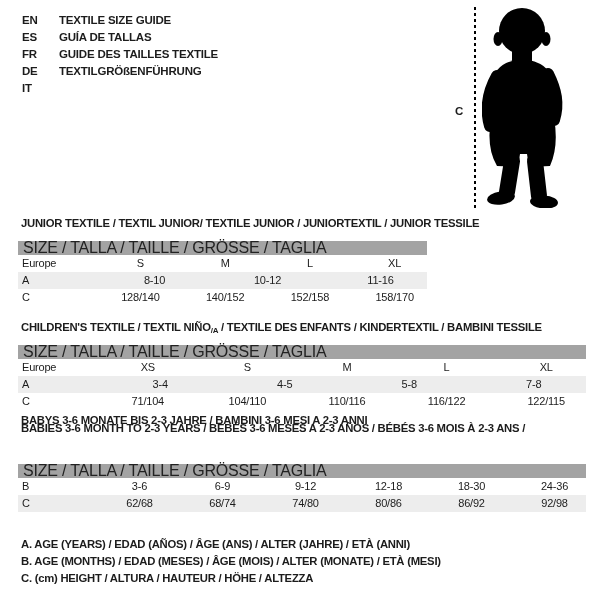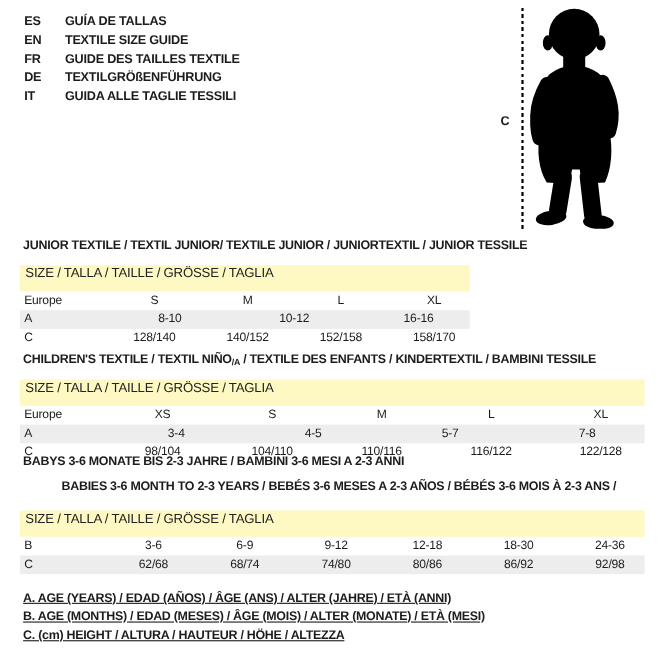--- a/index.html
+++ b/index.html
@@ -15,64 +15,63 @@
   
   .dash-line { position:absolute; left:474px; top:7px; width:2px; height:202px;
                background:repeating-linear-gradient(to bottom,#000 0 3px,transparent 3px 6px); }
   .measure-c { position:absolute; left:455px; top:105px; font-size:11.5px; font-weight:bold; }
   .silhouette { position:absolute; left:482px; top:6px; }
   
   .tbl-title { position:absolute; left:21px; font-weight:bold; font-size:11.3px;
                letter-spacing:-0.25px; white-space:nowrap; }
   .t1-title { top:217px; }
   .t2-title { top:321px; }
-  .t3-title-l1 { top:436px;margin-left:35px; }
+  .t3-title-l1 { top:422px; }
   .t3-title-l2 { top:414px; }
   .sub { font-size:8px; vertical-align:-2px; }
   
   .size-table { position:absolute; left:18px; }
   .t1 { top:241px; width:409px; }
   .t2 { top:345px; width:568px; }
   .t3 { top:464px; width:568px; }
-  .bar { height:24px; line-height:14px; background:#fef9c3; color:#222222;
-         font-size:12px; padding-left:5px; letter-spacing:-0.2px; }
+  .bar { height:14px; line-height:14px; background:#a3a3a3; color:#222222;
+         font-size:16px; padding-left:5px; letter-spacing:-0.2px; }
   .trow { display:flex; height:17px; line-height:17px; font-size:11px; letter-spacing:-0.2px;gap:20px; }
   .trow.shaded { background:#ededed; }
   .lbl { width:70px; padding-left:4px; box-sizing:border-box; }
   .val { flex:1; text-align:center; }
   
-  .notes { position:absolute; left:21px; top:536px;text-decoration:underline; }
+  .notes { position:absolute; left:21px; top:536px; }
   .note-line { height:17px; line-height:17px; font-weight:bold; font-size:11.3px;
                letter-spacing:-0.25px; white-space:nowrap; }
 </style>
 </head>
 <body>
 
 <div class="canvas">
 
   <div class="lang-list">
     <div class="lang-row">
+      <span class="lang-code">EN</span>
+      <span>TEXTILE SIZE GUIDE</span>
+    </div>
+    <div class="lang-row">
       <span class="lang-code">ES</span>
       <span>GUÍA DE TALLAS</span>
-    </div>
-    <div class="lang-row">
-      <span class="lang-code">EN</span>
-      <span>TEXTILE SIZE GUIDE</span>
     </div>
     <div class="lang-row">
       <span class="lang-code">FR</span>
       <span>GUIDE DES TAILLES TEXTILE</span>
     </div>
     <div class="lang-row">
       <span class="lang-code">DE</span>
       <span>TEXTILGRÖßENFÜHRUNG</span>
     </div>
     <div class="lang-row">
       <span class="lang-code">IT</span>
-      <span>GUIDA ALLE TAGLIE TESSILI</span>
     </div>
   </div>
 
   <div class="dash-line"></div>
   <div class="measure-c">C</div>
   <svg class="silhouette" width="92" height="202" viewBox="0 0 92 202" fill="#000">
     <ellipse cx="40" cy="25" rx="23" ry="23"></ellipse>
     <ellipse cx="16" cy="33" rx="4.5" ry="7"></ellipse>
     <ellipse cx="64" cy="33" rx="4.5" ry="7"></ellipse>
     <rect x="30" y="44" width="20" height="12"></rect>
@@ -93,21 +92,21 @@
       <span class="lbl">Europe</span>
       <span class="val">S</span>
       <span class="val">M</span>
       <span class="val">L</span>
       <span class="val">XL</span>
     </div>
     <div class="trow shaded">
       <span class="lbl">A</span>
       <span class="val">8-10</span>
       <span class="val">10-12</span>
-      <span class="val">16-16</span>
+      <span class="val">11-16</span>
     </div>
     <div class="trow">
       <span class="lbl">C</span>
       <span class="val">128/140</span>
       <span class="val">140/152</span>
       <span class="val">152/158</span>
       <span class="val">158/170</span>
     </div>
   </div>
 
@@ -119,30 +118,30 @@
       <span class="val">XS</span>
       <span class="val">S</span>
       <span class="val">M</span>
       <span class="val">L</span>
       <span class="val">XL</span>
     </div>
     <div class="trow shaded">
       <span class="lbl">A</span>
       <span class="val">3-4</span>
       <span class="val">4-5</span>
-      <span class="val">5-7</span>
+      <span class="val">5-8</span>
       <span class="val">7-8</span>
     </div>
     <div class="trow">
       <span class="lbl">C</span>
-      <span class="val">98/104</span>
+      <span class="val">71/104</span>
       <span class="val">104/110</span>
       <span class="val">110/116</span>
       <span class="val">116/122</span>
-      <span class="val">122/128</span>
+      <span class="val">122/115</span>
     </div>
   </div>
 
   <div class="tbl-title t3-title-l1">BABIES 3-6 MONTH TO 2-3 YEARS / BEBÉS 3-6 MESES A 2-3 AÑOS / BÉBÉS 3-6 MOIS À 2-3 ANS /</div>
   <div class="tbl-title t3-title-l2">BABYS 3-6 MONATE BIS 2-3 JAHRE / BAMBINI 3-6 MESI A 2-3 ANNI</div>
   <div class="size-table t3">
     <div class="bar">SIZE / TALLA / TAILLE / GRÖSSE / TAGLIA</div>
     <div class="trow">
       <span class="lbl">B</span>
       <span class="val">3-6</span>

